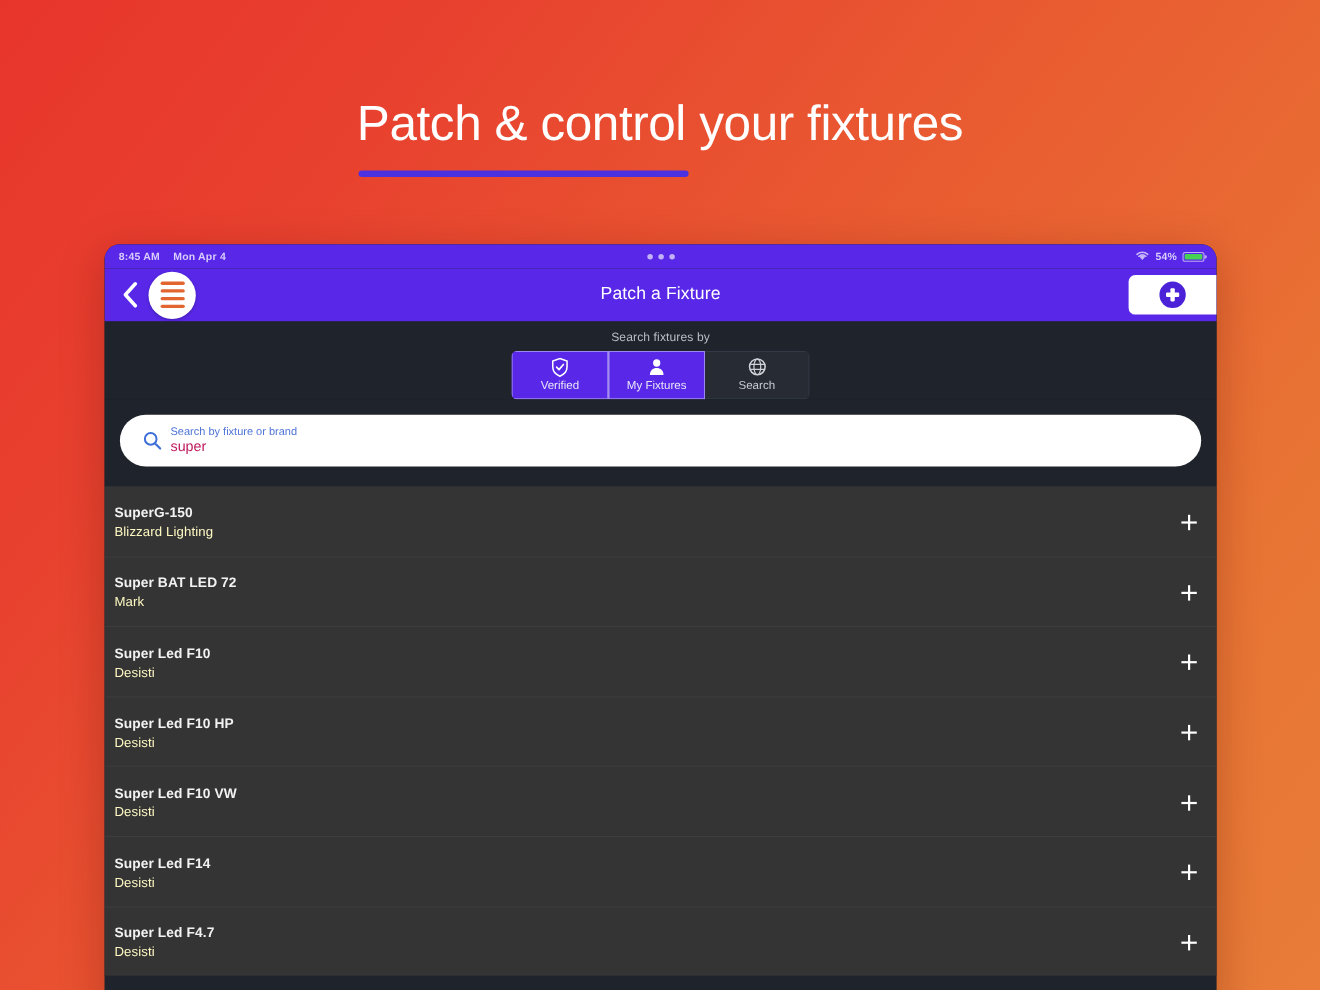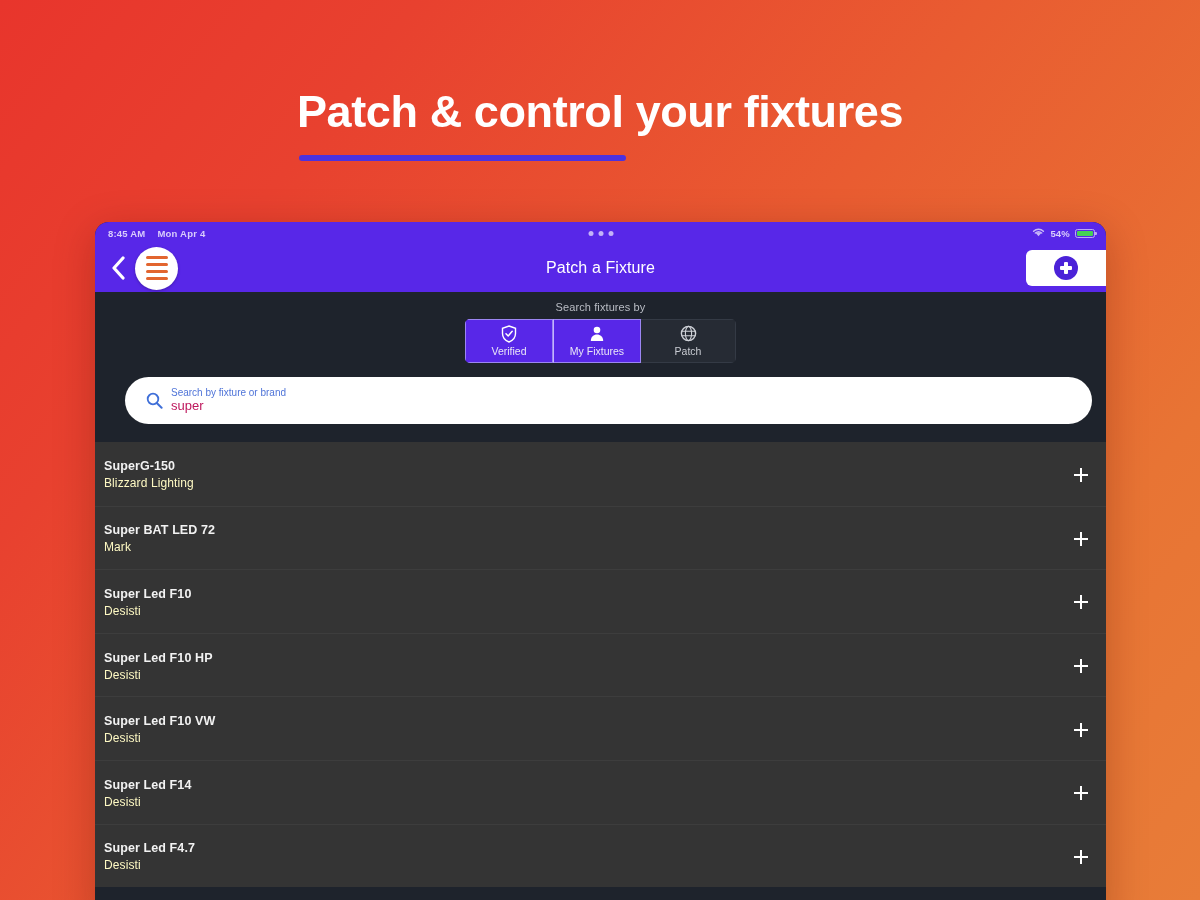--- a/index.html
+++ b/index.html
@@ -12,21 +12,21 @@
     position: relative;
   }
 
   
   .headline-wrap {
     position: absolute; top: 86px; left: 0; width: 1200px;
     text-align: center;
   }
   .headline {
     display: inline-block; position: relative;
-    font-size: 45px; font-weight: 700; color: #ffffff;
+    font-size: 45px; font-weight: 400; color: #ffffff;
     letter-spacing: -0.4px; line-height: 1.15;
     white-space: nowrap;
   }
   .headline .under {
     position: relative; display: inline-block; padding-bottom: 3px;
   }
   .headline .under::after {
     content: ""; position: absolute; left: 2px; right: -2px; bottom: -20px;
     height: 6px; background: #4b31e0; border-radius: 3px;
   }
@@ -120,21 +120,21 @@
   }
   .seg-btn.active { background: #5827e8; border: 1.6px solid #9c86f2; }
   .seg-btn.active + .seg-btn.active { border-left: 1px solid #c4b5fd; }
   .seg-btn.inactive {
     background: #262b34; border: 1px solid #343a45; color: #c9ccd3;
     width: 95px; border-left: none;
   }
   .seg-ico { height: 17px; display: flex; align-items: center; }
 
   
-  .search-zone { background: #1e232c; padding: 14px 14px 18px 14px; margin-left: 16px; }
+  .search-zone { background: #1e232c; padding: 14px 14px 18px 14px; }
   .search-box {
     height: 47px; background: #ffffff; border-radius: 24px;
     display: flex; align-items: center; padding: 0 18px;
     position: relative;
   }
   .search-icon { width: 22px; display: flex; align-items: center; justify-content: center; }
   .search-fields { margin-left: 6px; display: flex; flex-direction: column; justify-content: center; line-height: 1.15; }
   .search-label { font-size: 10px; color: #4f74d8; }
   .search-value { font-size: 13px; color: #be185d; margin-top: 1px; }
 
@@ -234,21 +234,21 @@
           <span>My Fixtures</span>
         </div>
         <div class="seg-btn inactive">
           <span class="seg-ico">
             <svg width="17" height="17" viewBox="0 0 17 17">
                 <circle cx="8.5" cy="8.5" r="7.1" fill="none" stroke="#cfd2d8" stroke-width="1.4"></circle>
                 <ellipse cx="8.5" cy="8.5" rx="3.1" ry="7.1" fill="none" stroke="#cfd2d8" stroke-width="1.1"></ellipse>
                 <path d="M1.7 6.2 H15.3 M1.7 10.8 H15.3" stroke="#cfd2d8" stroke-width="1.1"></path>
               </svg>
           </span>
-          <span>Patch</span>
+          <span>Search</span>
         </div>
       </div>
     </div>
   </div>
 
   <div class="search-zone">
     <div class="search-box">
       <span class="search-icon">
         <svg width="17" height="17" viewBox="0 0 17 17">
             <circle cx="7" cy="7" r="5.3" fill="none" stroke="#3f6fd8" stroke-width="1.8"></circle>

